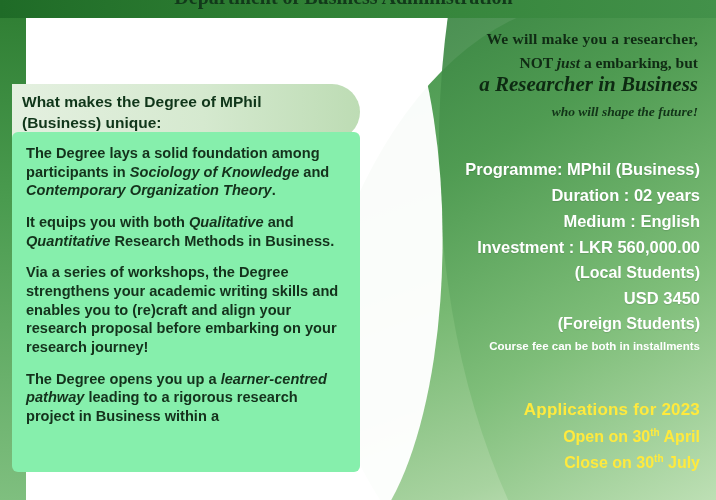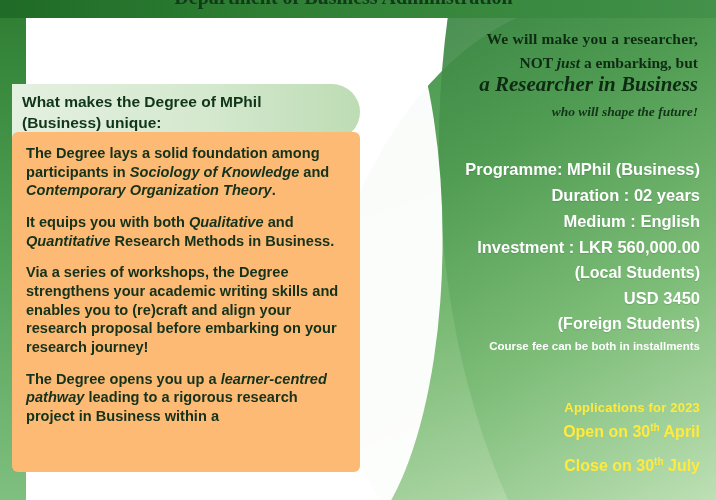--- a/index.html
+++ b/index.html
@@ -125,21 +125,21 @@
     font-weight: bold;
     color: #10361a;
     line-height: 1.35;
   }
 
   .body-card {
     position: relative;
     margin-top: 8px;
     width: 348px;
     min-height: 340px;
-    background: #fdba74;
+    background: #86efac;
     border-radius: 6px;
     padding: 12px 14px 10px 14px;
     box-sizing: border-box;
   }
   .body-card p {
     margin: 0 0 13px 0;
     font-size: 14.6px;
     line-height: 1.28;
     color: #14321c;
     font-weight: 600;
@@ -208,22 +208,22 @@
 
   .applications {
     position: absolute;
     right: 16px;
     top: 400px;
     width: 300px;
     text-align: right;
     color: #ffea3d;
     font-weight: bold;
   }
-  .applications .a1 { font-size: 13px; margin-bottom: 7px; letter-spacing:.2px; }
-  .applications .a2 { font-size: 16px; margin-bottom: 15px; }
+  .applications .a1 { font-size: 17px; margin-bottom: 7px; letter-spacing:.2px; }
+  .applications .a2 { font-size: 16px; margin-bottom: 7px; }
   .applications .a3 { font-size: 16px; }
   .sup { font-size: 10px; vertical-align: super; }
 </style>
 </head>
 <body>
 
 <div id="poster">
 
   <div class="right-green"></div>
   <div class="right-green-overlay"></div>

